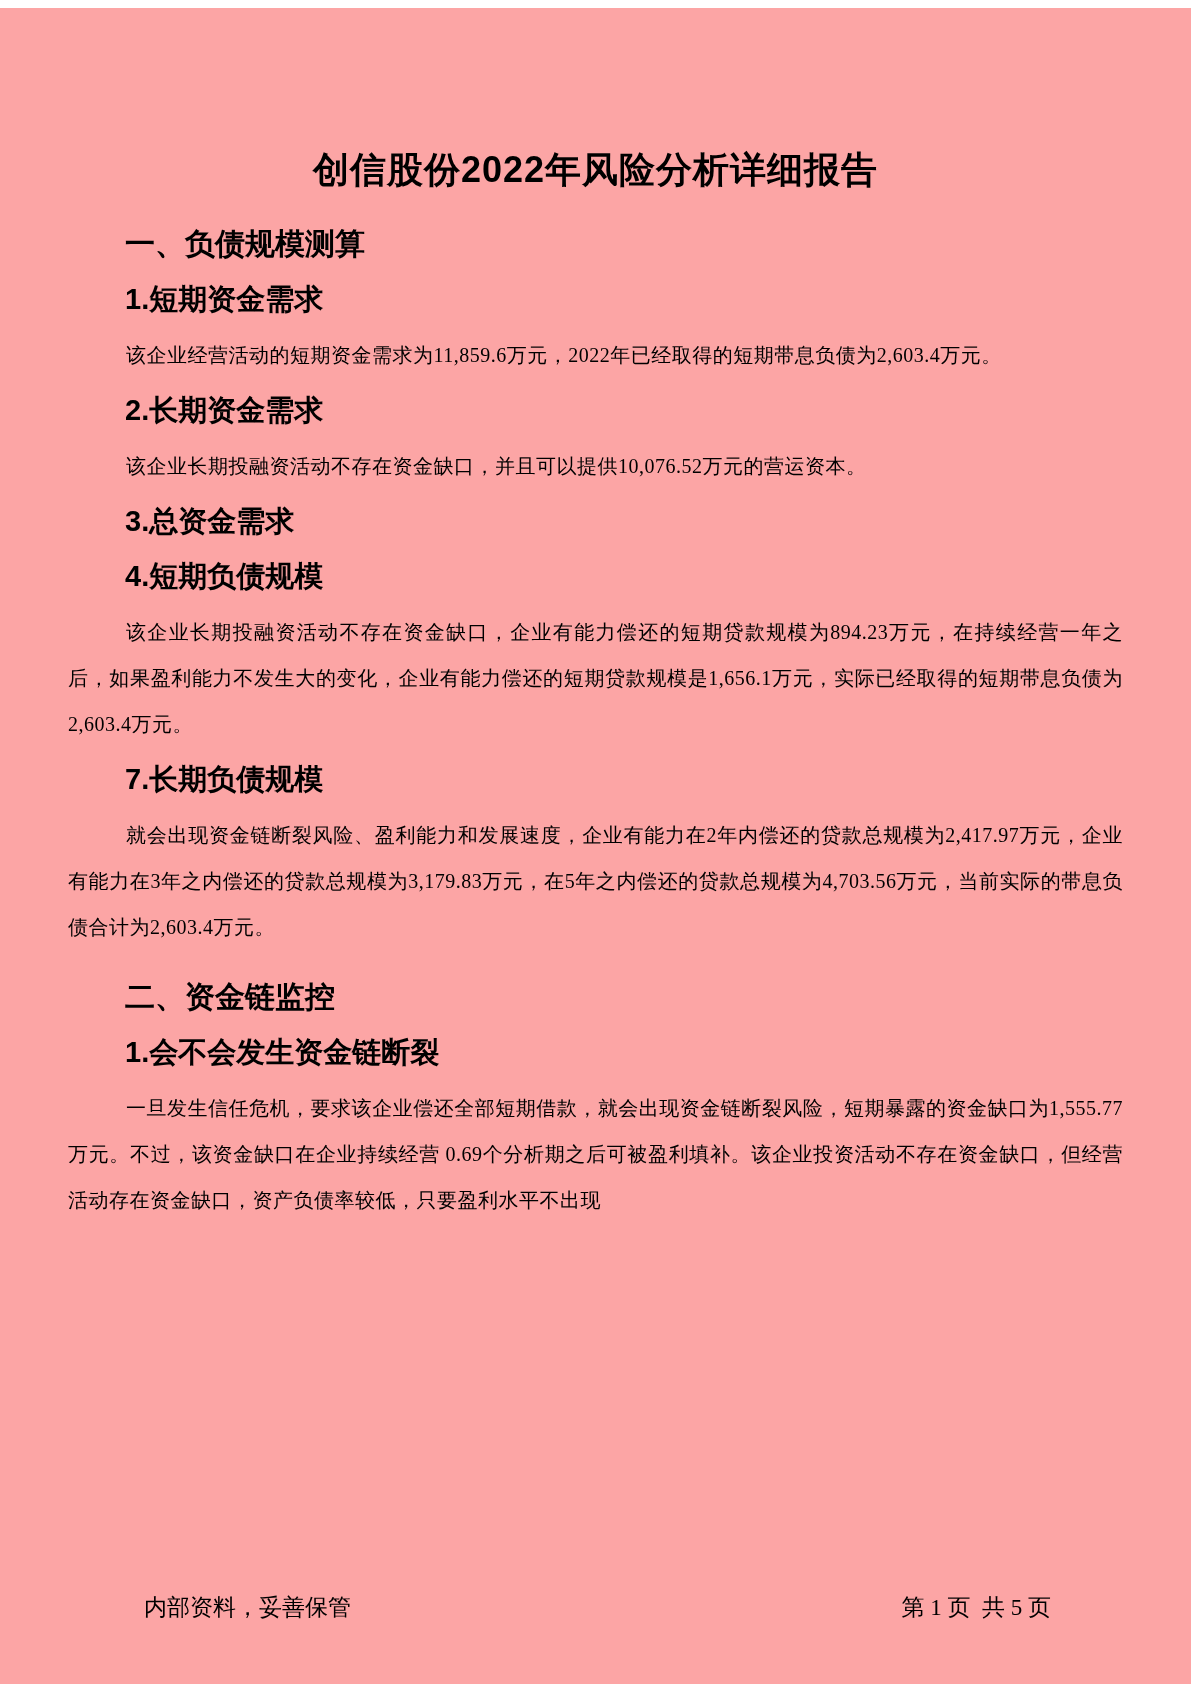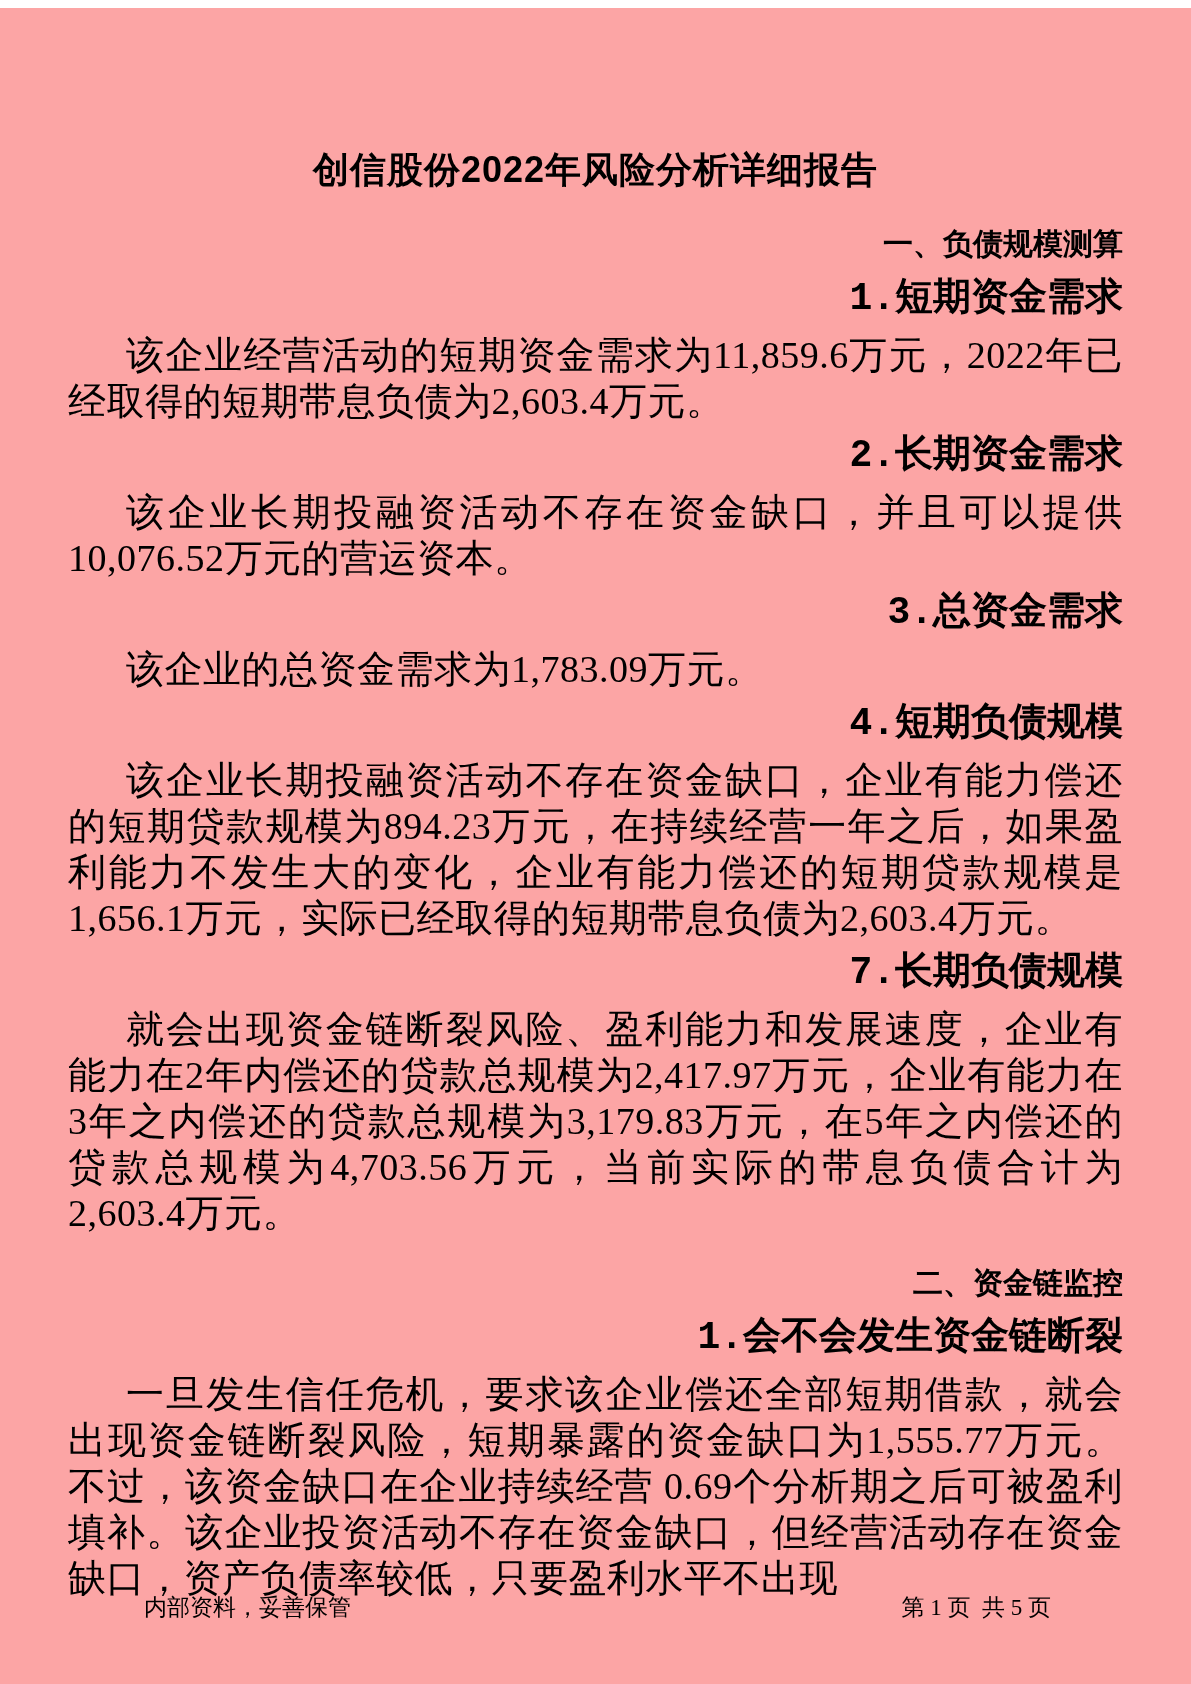--- a/index.html
+++ b/index.html
@@ -29,34 +29,32 @@
     font-family: "Liberation Sans", "DejaVu Sans", sans-serif;
     line-height: 1.35;
   }
   .sec-heading {
     margin: 24px 0 0 0;
     padding-left: 57px;
     font-size: 30px;
     font-weight: 700;
     line-height: 46px;
     font-family: "Liberation Sans", "DejaVu Sans", sans-serif;
-    text-align: right;
   }
   .sub-heading {
     margin: 9px 0 0 0;
     padding-left: 57px;
-    font-size: 38px;
+    font-size: 29px;
     font-weight: 700;
     line-height: 46px;
-    font-family: Liberation Mono, monospace;
-    text-align: right;
+    font-family: Liberation Sans, sans-serif;
   }
   .body-para {
     margin: 10px 0 0 0;
-    font-size: 38px;
+    font-size: 20px;
     line-height: 46px;
     text-indent: 58px;
     text-align: justify;
     letter-spacing: 0.5px;
   }
   .page-footer {
     position: absolute;
     left: 144px;
     right: 140px;
     top: 1584px;
@@ -83,21 +81,20 @@
 
   <h2 class="sec-heading">一、负债规模测算</h2>
 
   <h3 class="sub-heading">1.短期资金需求</h3>
   <p class="body-para">该企业经营活动的短期资金需求为11,859.6万元，2022年已经取得的短期带息负债为2,603.4万元。</p>
 
   <h3 class="sub-heading">2.长期资金需求</h3>
   <p class="body-para">该企业长期投融资活动不存在资金缺口，并且可以提供10,076.52万元的营运资本。</p>
 
   <h3 class="sub-heading">3.总资金需求</h3>
-  <p class="body-para">该企业的总资金需求为1,783.09万元。</p>
 
   <h3 class="sub-heading">4.短期负债规模</h3>
   <p class="body-para">该企业长期投融资活动不存在资金缺口，企业有能力偿还的短期贷款规模为894.23万元，在持续经营一年之后，如果盈利能力不发生大的变化，企业有能力偿还的短期贷款规模是1,656.1万元，实际已经取得的短期带息负债为2,603.4万元。</p>
 
   <h3 class="sub-heading">7.长期负债规模</h3>
   <p class="body-para">就会出现资金链断裂风险、盈利能力和发展速度，企业有能力在2年内偿还的贷款总规模为2,417.97万元，企业有能力在3年之内偿还的贷款总规模为3,179.83万元，在5年之内偿还的贷款总规模为4,703.56万元，当前实际的带息负债合计为2,603.4万元。</p>
 
   <h2 class="sec-heading">二、资金链监控</h2>
 
   <h3 class="sub-heading">1.会不会发生资金链断裂</h3>

